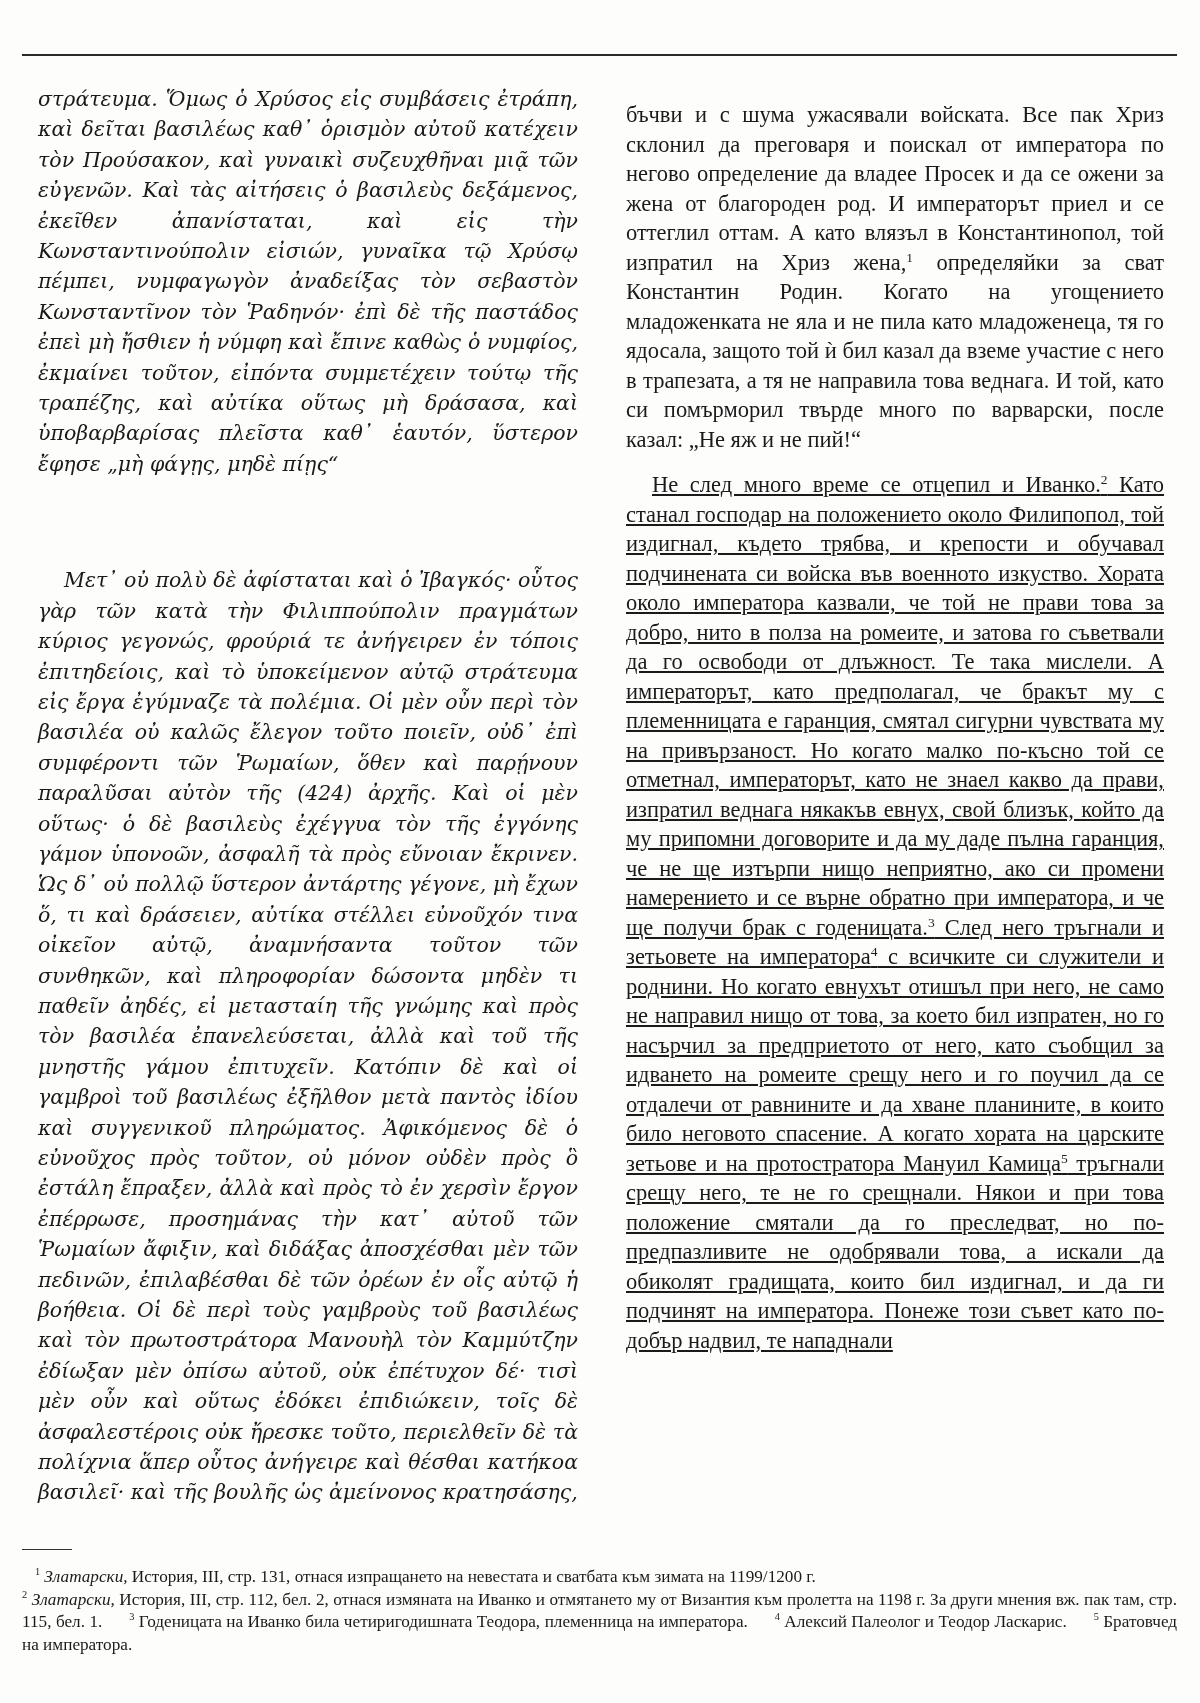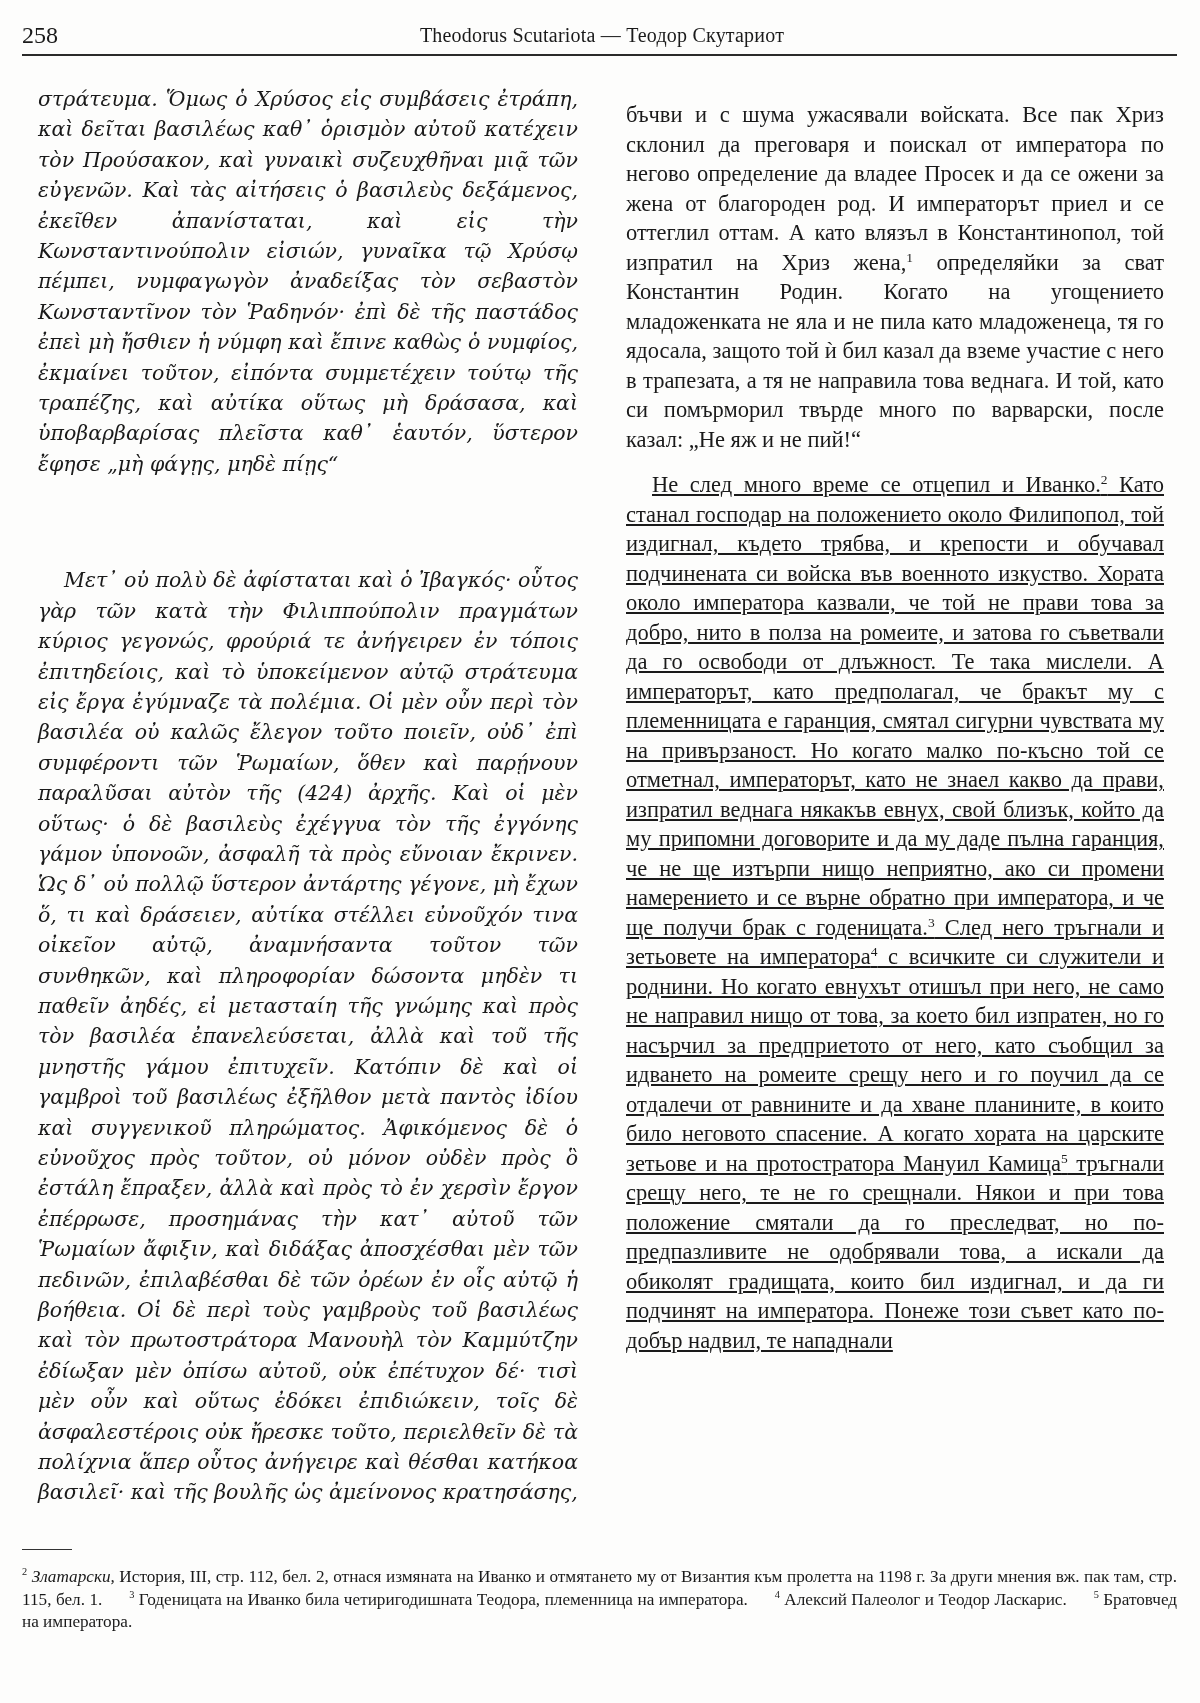--- a/index.html
+++ b/index.html
@@ -23,36 +23,33 @@
   .fn-rule { position: absolute; left: 22px; top: 1549px; width: 50px; height: 1px; background: #333; }
   .footnotes { position: absolute; left: 22px; top: 1566px; width: 1155px; font-family: "Liberation Serif", serif; font-size: 17.2px; line-height: 22.5px; text-align: justify; }
   .footnotes .fn-line { margin: 0; }
   .footnotes i { font-style: italic; }
 </style>
 </head>
 <body>
 
 <div class="page">
 
-  <div class="header">
-    <span class="page-no">258</span>
-    <div class="running-title">Theodorus Scutariota — Теодор Скутариот</div>
-  </div>
   <div class="header-rule"></div>
 
   <div class="col-greek">
     <p>στράτευμα. Ὅμως ὁ Χρύσος εἰς συμβάσεις ἐτράπη, καὶ δεῖται βασιλέως καθ᾿ ὁρισμὸν αὐτοῦ κατέχειν τὸν Προύσακον, καὶ γυναικὶ συζευχθῆναι μιᾷ τῶν εὐγενῶν. Καὶ τὰς αἰτήσεις ὁ βασιλεὺς δεξάμενος, ἐκεῖθεν ἀπανίσταται, καὶ εἰς τὴν Κωνσταντινούπολιν εἰσιών, γυναῖκα τῷ Χρύσῳ πέμπει, νυμφαγωγὸν ἀναδείξας τὸν σεβαστὸν Κωνσταντῖνον τὸν Ῥαδηνόν· ἐπὶ δὲ τῆς παστάδος ἐπεὶ μὴ ἤσθιεν ἡ νύμφη καὶ ἔπινε καθὼς ὁ νυμφίος, ἐκμαίνει τοῦτον, εἰπόντα συμμετέχειν τούτῳ τῆς τραπέζης, καὶ αὐτίκα οὕτως μὴ δράσασα, καὶ ὑποβαρβαρίσας πλεῖστα καθ᾿ ἑαυτόν, ὕστερον ἔφησε „μὴ φάγῃς, μηδὲ πίῃς“</p>
     <div class="greek-gap"></div>
     <p class="indent">Μετ᾿ οὐ πολὺ δὲ ἀφίσταται καὶ ὁ Ἰβαγκός· οὗτος γὰρ τῶν κατὰ τὴν Φιλιππούπολιν πραγμάτων κύριος γεγονώς, φρούριά τε ἀνήγειρεν ἐν τόποις ἐπιτηδείοις, καὶ τὸ ὑποκείμενον αὐτῷ στράτευμα εἰς ἔργα ἐγύμναζε τὰ πολέμια. Οἱ μὲν οὖν περὶ τὸν βασιλέα οὐ καλῶς ἔλεγον τοῦτο ποιεῖν, οὐδ᾿ ἐπὶ συμφέροντι τῶν Ῥωμαίων, ὅθεν καὶ παρῄνουν παραλῦσαι αὐτὸν τῆς (424) ἀρχῆς. Καὶ οἱ μὲν οὕτως· ὁ δὲ βασιλεὺς ἐχέγγυα τὸν τῆς ἐγγόνης γάμον ὑπονοῶν, ἀσφαλῆ τὰ πρὸς εὔνοιαν ἔκρινεν. Ὡς δ᾿ οὐ πολλῷ ὕστερον ἀντάρτης γέγονε, μὴ ἔχων ὅ, τι καὶ δράσειεν, αὐτίκα στέλλει εὐνοῦχόν τινα οἰκεῖον αὐτῷ, ἀναμνήσαντα τοῦτον τῶν συνθηκῶν, καὶ πληροφορίαν δώσοντα μηδὲν τι παθεῖν ἀηδές, εἰ μετασταίη τῆς γνώμης καὶ πρὸς τὸν βασιλέα ἐπανελεύσεται, ἀλλὰ καὶ τοῦ τῆς μνηστῆς γάμου ἐπιτυχεῖν. Κατόπιν δὲ καὶ οἱ γαμβροὶ τοῦ βασιλέως ἐξῆλθον μετὰ παντὸς ἰδίου καὶ συγγενικοῦ πληρώματος. Ἀφικόμενος δὲ ὁ εὐνοῦχος πρὸς τοῦτον, οὐ μόνον οὐδὲν πρὸς ὃ ἐστάλη ἔπραξεν, ἀλλὰ καὶ πρὸς τὸ ἐν χερσὶν ἔργον ἐπέρρωσε, προσημάνας τὴν κατ᾿ αὐτοῦ τῶν Ῥωμαίων ἄφιξιν, καὶ διδάξας ἀποσχέσθαι μὲν τῶν πεδινῶν, ἐπιλαβέσθαι δὲ τῶν ὀρέων ἐν οἷς αὐτῷ ἡ βοήθεια. Οἱ δὲ περὶ τοὺς γαμβροὺς τοῦ βασιλέως καὶ τὸν πρωτοστράτορα Μανουὴλ τὸν Καμμύτζην ἐδίωξαν μὲν ὀπίσω αὐτοῦ, οὐκ ἐπέτυχον δέ· τισὶ μὲν οὖν καὶ οὕτως ἐδόκει ἐπιδιώκειν, τοῖς δὲ ἀσφαλεστέροις οὐκ ἤρεσκε τοῦτο, περιελθεῖν δὲ τὰ πολίχνια ἅπερ οὗτος ἀνήγειρε καὶ θέσθαι κατήκοα βασιλεῖ· καὶ τῆς βουλῆς ὡς ἀμείνονος κρατησάσης,</p>
   </div>
 
   <div class="col-bg">
     <p><span>бъчви и с шума ужасявали войската. Все пак Хриз склонил да преговаря и поискал от императора по негово определение да владее Просек и да се ожени за жена от благороден род. И императорът приел и се оттеглил оттам. А като влязъл в Константинопол, той изпратил на Хриз жена,</span><sup>1</sup><span> определяйки за сват Константин Родин. Когато на угощението младоженката не яла и не пила като младоженеца, тя го ядосала, защото той ѝ бил казал да вземе участие с него в трапезата, а тя не направила това веднага. И той, като си помърморил твърде много по варварски, после казал: „Не яж и не пий!“</span></p>
     <p class="indent"><span>Не след много време се отцепил и Иванко.</span><sup>2</sup><span> Като станал господар на положението около Филипопол, той издигнал, където трябва, и крепости и обучавал подчинената си войска във военното изкуство. Хората около императора казвали, че той не прави това за добро, нито в полза на ромеите, и затова го съветвали да го освободи от длъжност. Те така мислели. А императорът, като предполагал, че бракът му с племенницата е гаранция, смятал сигурни чувствата му на привързаност. Но когато малко по-късно той се отметнал, императорът, като не знаел какво да прави, изпратил веднага някакъв евнух, свой близък, който да му припомни договорите и да му даде пълна гаранция, че не ще изтърпи нищо неприятно, ако си промени намерението и се върне обратно при императора, и че ще получи брак с годеницата.</span><sup>3</sup><span> След него тръгнали и зетьовете на императора</span><sup>4</sup><span> с всичките си служители и роднини. Но когато евнухът отишъл при него, не само не направил нищо от това, за което бил изпратен, но го насърчил за предприетото от него, като съобщил за идването на ромеите срещу него и го поучил да се отдалечи от равнините и да хване планините, в които било неговото спасение. А когато хората на царските зетьове и на протостратора Мануил Камица</span><sup>5</sup><span> тръгнали срещу него, те не го срещнали. Някои и при това положение смятали да го преследват, но по-предпазливите не одобрявали това, а искали да обиколят градищата, които бил издигнал, и да ги подчинят на императора. Понеже този съвет като по-добър надвил, те нападнали</span></p>
   </div>
 
   <div class="fn-rule"></div>
 
   <div class="footnotes">
+    <p class="fn-line">&nbsp;&nbsp;&nbsp;<sup>1</sup> <i>Златарски,</i><span> История, III, стр. 131, отнася изпращането на невестата и сватбата към зимата на 1199/1200 г.</span></p>
     <p class="fn-line"><sup>2</sup> <i>Златарски,</i><span> История, III, стр. 112, бел. 2, отнася измяната на Иванко и отмятането му от Византия към пролетта на 1198 г. За други мнения вж. пак там, стр. 115, бел. 1.</span>&nbsp;&nbsp;&nbsp;&nbsp;&nbsp;&nbsp;<sup>3</sup><span> Годеницата на Иванко била четиригодишната Теодора, племенница на императора.</span>&nbsp;&nbsp;&nbsp;&nbsp;&nbsp;&nbsp;<sup>4</sup><span> Алексий Палеолог и Теодор Ласкарис.</span>&nbsp;&nbsp;&nbsp;&nbsp;&nbsp;&nbsp;<sup>5</sup><span> Братовчед на императора.</span></p>
   </div>
 
 </div>
 
 </body></html>

